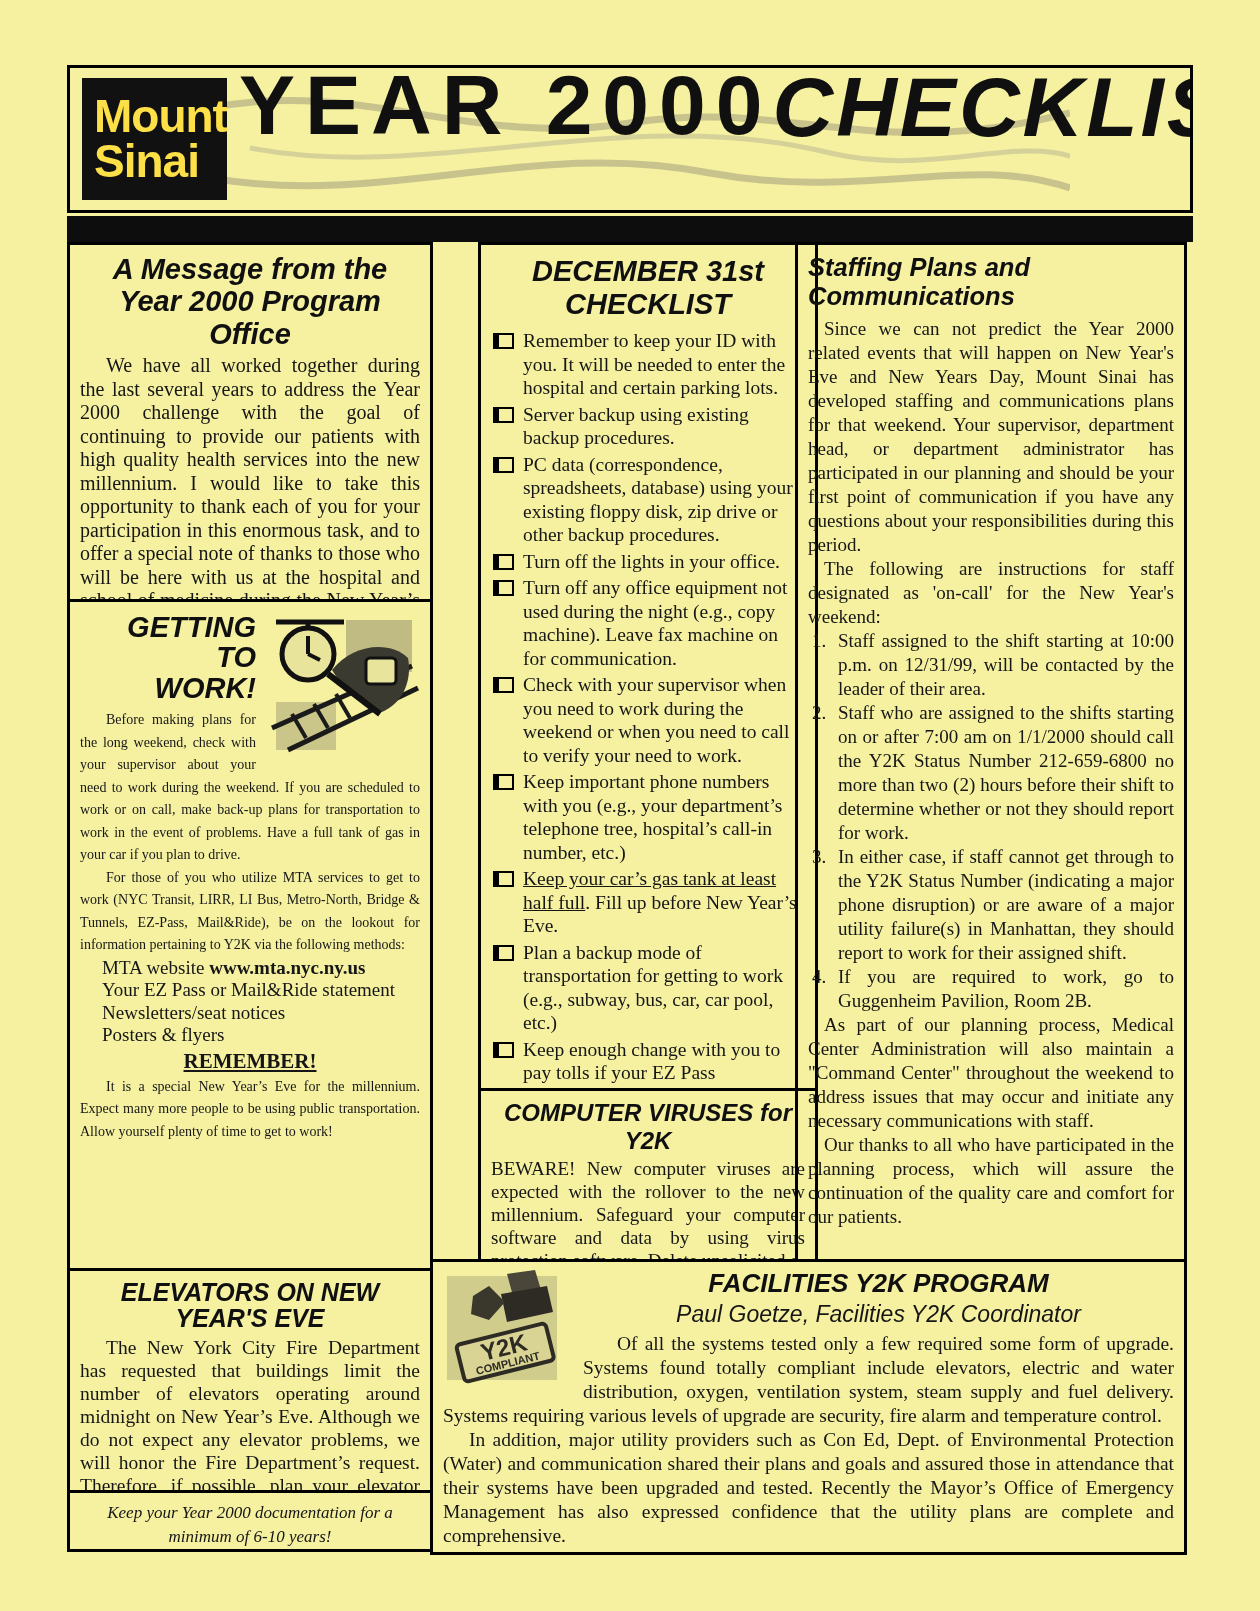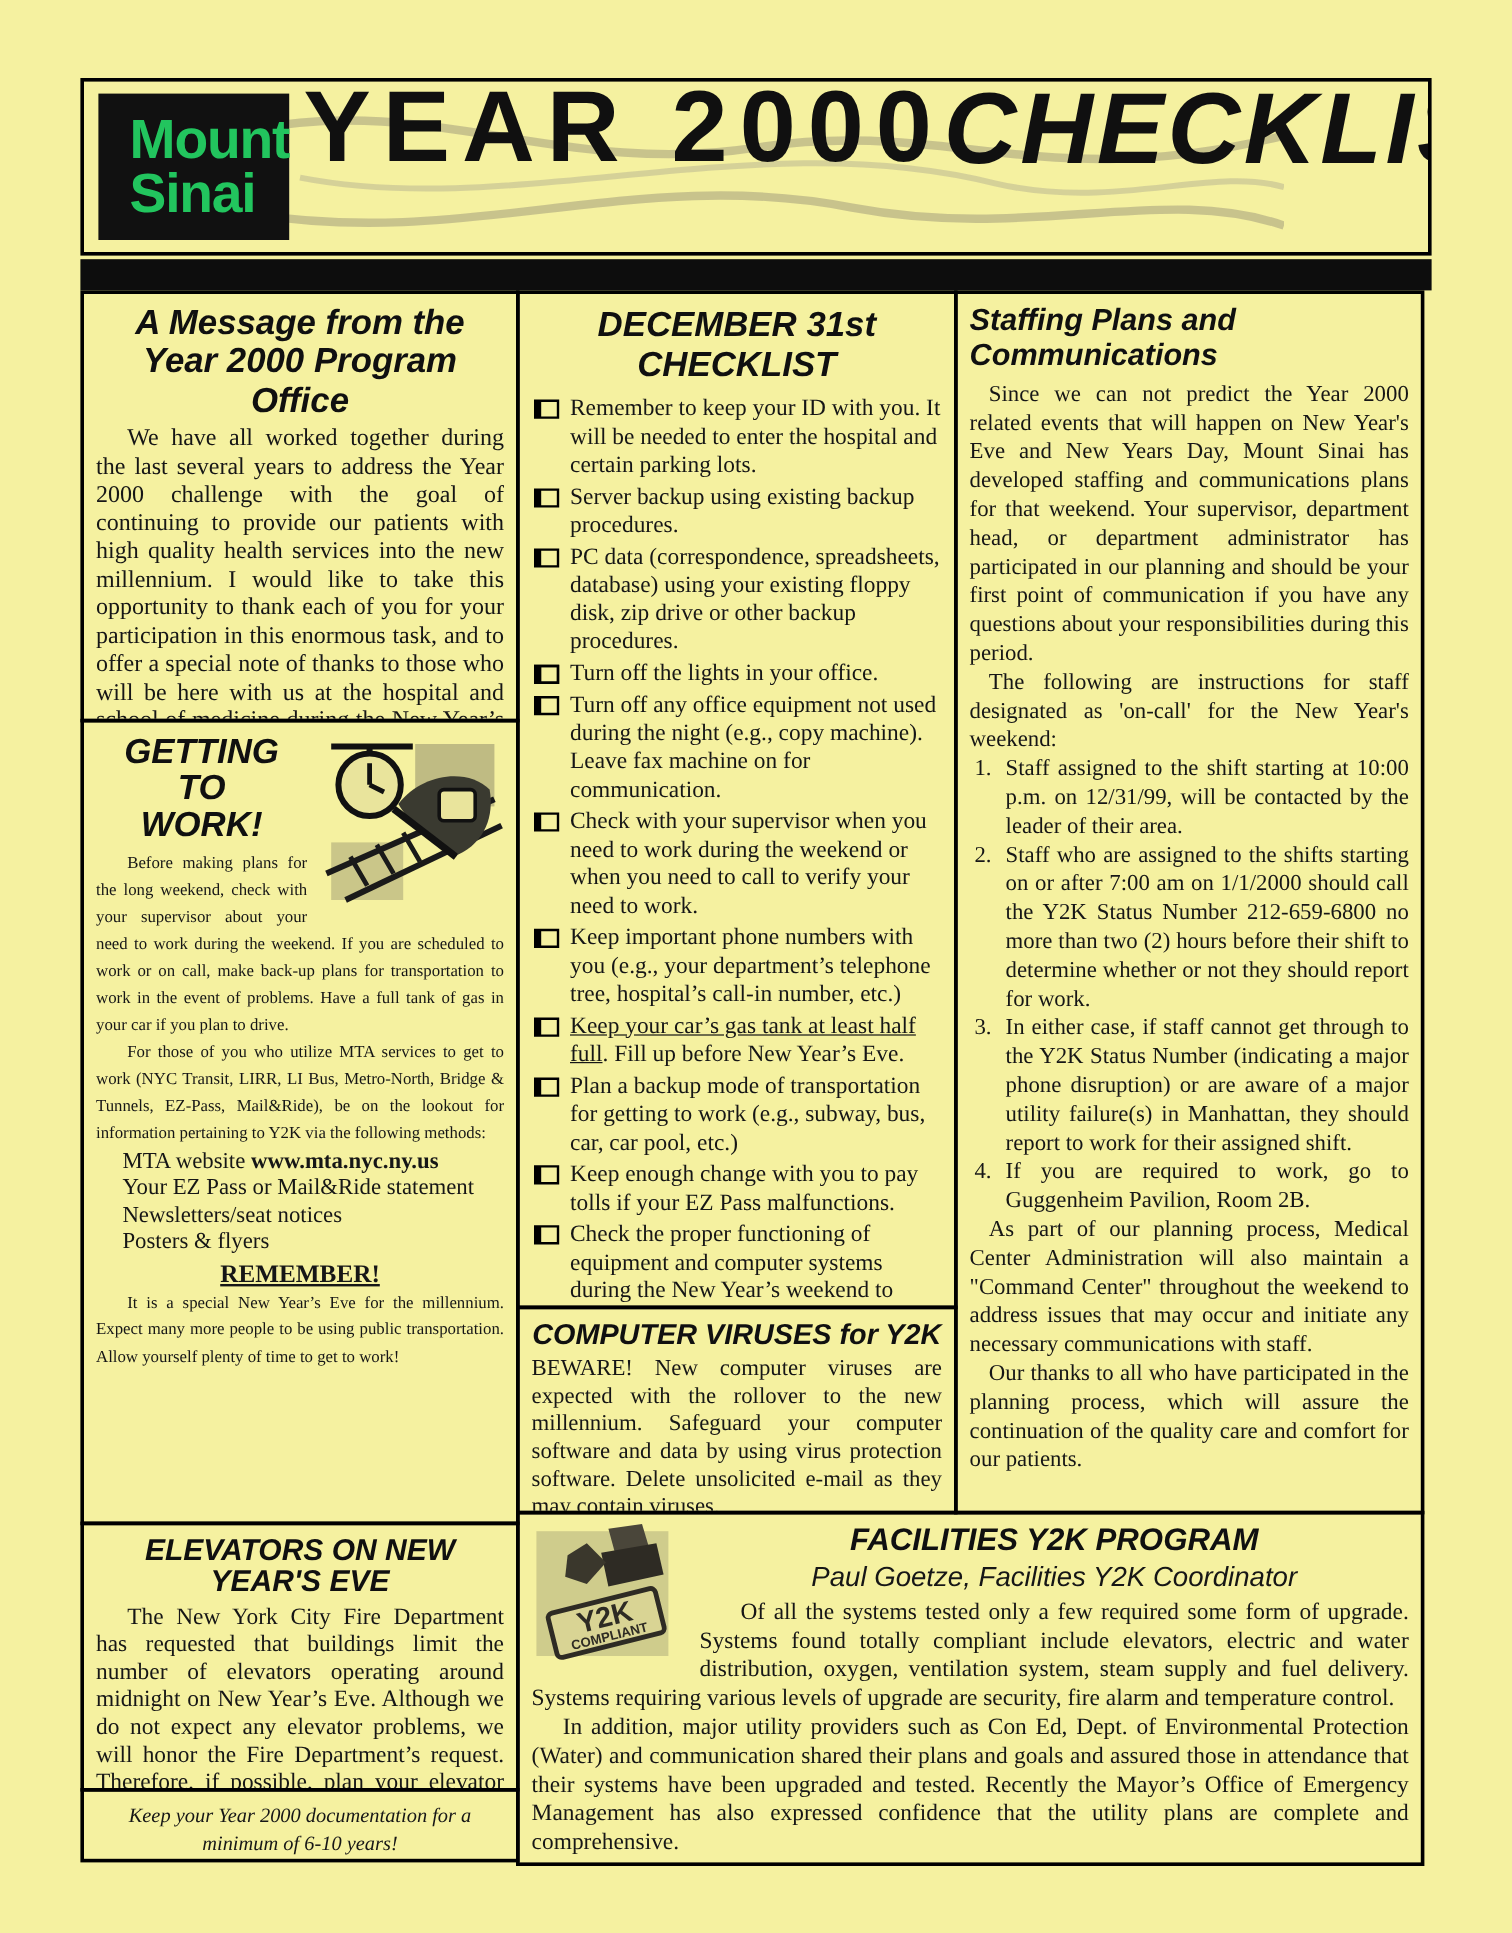--- a/index.html
+++ b/index.html
@@ -13,23 +13,23 @@
   .sheet{position:relative;width:1126px;margin:0 auto;padding-top:65px;}
 
   
   .header-box{
     position:relative;height:148px;border:3px solid #000;box-sizing:border-box;
     display:flex;align-items:stretch;overflow:hidden;
   }
   .header-waves{position:absolute;left:140px;top:0;width:860px;height:148px;z-index:0;}
   .logo{
     position:relative;z-index:2;margin:10px 6px 10px 12px;background:#111;
-    color:#22c55e;width:184px;display:flex;flex-direction:column;justify-content:center;
+    color:#fde047;width:184px;display:flex;flex-direction:column;justify-content:center;
     font-family:"Liberation Sans", sans-serif;font-weight:bold;
-    font-size:46px;line-height:0.98;padding-left:26px;letter-spacing:-1px;box-sizing:border-box;
+    font-size:46px;line-height:0.98;padding-left:12px;letter-spacing:-1px;box-sizing:border-box;
   }
   .title-block{
     position:relative;z-index:1;flex:1;display:flex;justify-content:center;
     font-family:"Liberation Sans", sans-serif;font-weight:bold;color:#101010;
     padding-left:6px;
   }
   .title-line1{font-size:84px;line-height:0.9;letter-spacing:10px;white-space:nowrap;}
   .title-line2{font-size:84px;line-height:0.95;font-style:italic;letter-spacing:3px;white-space:nowrap;}
   .issue-block{
     position:relative;z-index:2;width:262px;padding:14px 8px 0 0;text-align:center;
@@ -44,39 +44,39 @@
   
   .columns{display:flex;margin-top:0;}
   .box{border:3px solid #000;box-sizing:border-box;padding:6px 10px;overflow:hidden;background:transparent;}
   .col{display:flex;flex-direction:column;}
   .col-left{width:366px;}
   .col-left .box{width:366px;}
   .col-left .box + .box{margin-top:-3px;}
   .col-wrap{margin-left:-3px;display:flex;flex-direction:column;}
   .row-top{display:flex;}
   .col-mid{width:368px;}
-  .col-mid .box{width:368px;}
+  .col-mid .box{width:340px;margin-left:48px;}
   .col-mid .box + .box{margin-top:-3px;}
   .col-right{width:392px;margin-left:-3px;}
   .col-right .box{width:392px;}
   .facilities{width:757px;margin-top:-3px;}
 
   
   .h-sans{
     font-family:"Liberation Sans", sans-serif;font-weight:bold;font-style:italic;
     text-align:center;color:#101010;
   }
   .justify{text-align:justify;}
   .indent{text-indent:26px;}
   p{margin:0;}
 
   .message-h{font-size:29px;line-height:1.12;margin:2px 0 4px;}
   .message-body{font-size:20px;line-height:23.5px;}
 
-  .gtw-h{font-size:29px;line-height:1.05;text-align:center;width:58%;margin:4px 0 6px;}
+  .gtw-h{font-size:29px;line-height:1.05;text-align:right;width:58%;margin:4px 0 6px;}
   .gtw-img{float:right;width:158px;height:148px;margin:2px 0 4px 6px;}
   .gtw-body{font-size:14px;line-height:22.5px;}
   .mta-line{font-size:19px;line-height:22.5px;padding-left:22px;}
   .remember-h{font-size:21px;font-weight:bold;text-decoration:underline;text-align:center;margin:2px 0;}
 
   .elev-h{font-size:25px;line-height:1.05;margin:2px 0 4px;}
   .elev-body{font-size:19.5px;line-height:23px;}
 
   .doc-note{font-size:17px;font-style:italic;text-align:center;line-height:24px;padding:2px 6px;}
 

